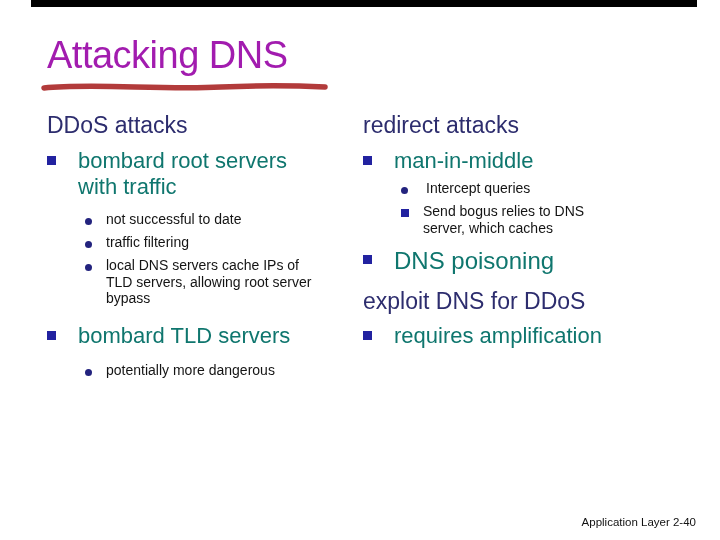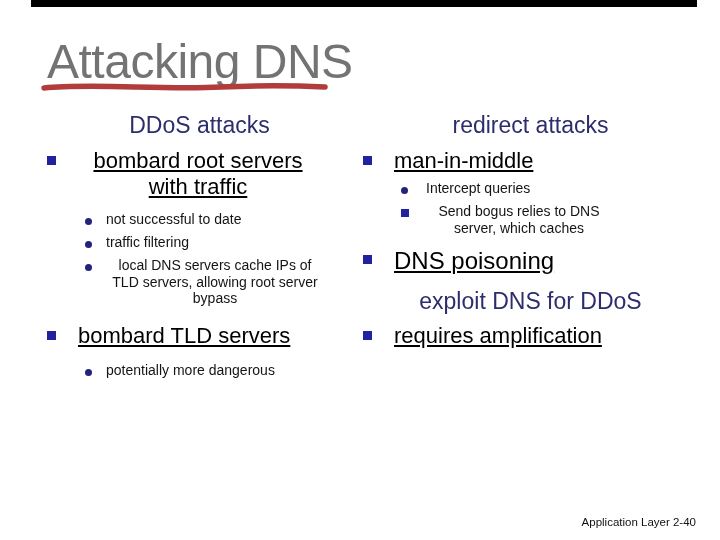--- a/index.html
+++ b/index.html
@@ -13,28 +13,28 @@
   }
   .slide { position:absolute; inset:0; }
 
   .top-bar {
     position:absolute; left:31px; top:0; width:666px; height:7px;
     background:#000000;
   }
 
   .title {
     position:absolute; left:47px; top:34px;
-    font-size:48px; letter-spacing:-0.5px;
-    color:#737373; white-space:nowrap;
+    font-size:38px; letter-spacing:-0.5px;
+    color:#a21caf; white-space:nowrap;
   }
   .title-underline {
     position:absolute; left:41px; top:79px;
   }
 
-  .col { position:absolute; top:112px;text-align:center; }
+  .col { position:absolute; top:112px; }
   .col-left  { left:47px;  width:305px; }
   .col-right { left:363px; width:335px; }
 
   .hdr {
     font-size:23px; color:#2D2D6E; line-height:1.2;
     margin:0 0 2px 0; white-space:nowrap;
   }
   .hdr.spaced { margin-top:12px; }
 
   .li { display:flex; align-items:flex-start; }
@@ -46,21 +46,21 @@
     margin-top:8px;
   }
   .sq-bullet.small { width:8px; height:8px; margin-top:6px; }
   .dot-bullet {
     flex:none; width:7px; height:7px; border-radius:50%;
     background:#23237E; margin-top:7px;
   }
 
   .l1 .txt {
     margin-left:22px; font-size:22px; line-height:1.22;
-    color:#000000; max-width:240px;text-decoration:underline;
+    color:#0f766e; max-width:240px;
   }
   .col-right .l1 .txt { max-width:238px; }
   .l1.bigger .txt { font-size:24px; line-height:1.2; }
   .l2 .txt {
     margin-left:14px; font-size:14px; line-height:1.2;
     color:#141414; max-width:218px;
   }
   .col-right .l2 .txt { max-width:192px; }
   .l2.wide-gap .txt { margin-left:18px; }
 

